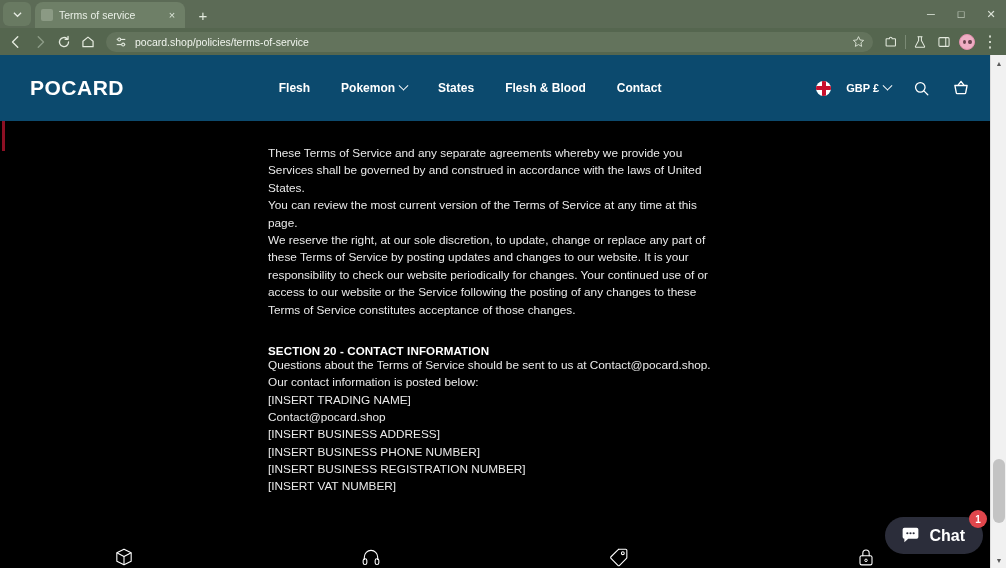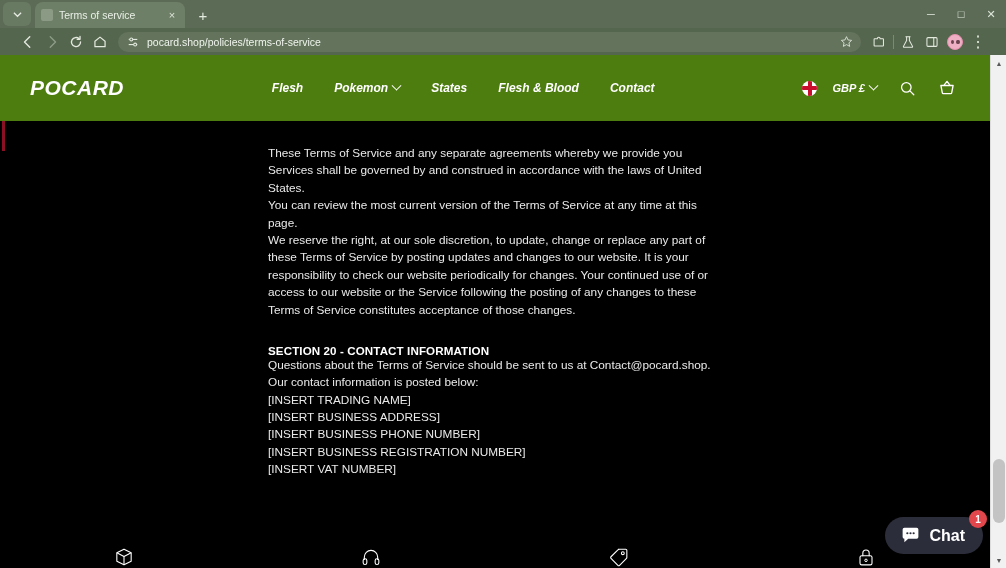--- a/index.html
+++ b/index.html
@@ -103,21 +103,21 @@
   }
 
   .toolbar {
     position: absolute;
     top: 28px; left: 0;
     width: 1006px;
     height: 27px;
     background: #55664f;
     display: flex;
     align-items: center;
-    padding: 0 16px;
+    padding: 0 4px;
   }
   .tb-icon {
     width: 24px; height: 22px;
     display: flex; align-items: center; justify-content: center;
     color: #e4eade;
     cursor: pointer;
     flex: 0 0 auto;
   }
   .tb-icon.disabled { color: #8d9c87; }
   .tb-icon svg { display:block; }
@@ -194,25 +194,24 @@
     width: 3px; height: 38px;
     background: #8c1024;
   }
 
   
   .site-header {
     position: absolute;
     top: 0; left: 0;
     width: 990px;
     height: 66px;
-    background: #4d7c0f;
-    display: flex;
-    align-items: center;
-    padding: 0 34px 0 30px;
-    font-style: italic;
+    background: #0c4a6e;
+    display: flex;
+    align-items: center;
+    padding: 0 20px 0 30px;
   }
   .logo {
     font-size: 21px;
     font-weight: 700;
     color: #fff;
     letter-spacing: 0.5px;
     cursor: pointer;
     flex: 0 0 auto;
   }
   .nav {
@@ -530,20 +529,21 @@
     <div class="article">
       <p class="para first">These Terms of Service and any separate agreements whereby we provide you Services shall be governed by and construed in accordance with the laws of United States.</p>
 
       <p class="para">You can review the most current version of the Terms of Service at any time at this page.</p>
       <p class="para">We reserve the right, at our sole discretion, to update, change or replace any part of these Terms of Service by posting updates and changes to our website. It is your responsibility to check our website periodically for changes. Your continued use of or access to our website or the Service following the posting of any changes to these Terms of Service constitutes acceptance of those changes.</p>
 
       <h2 class="sec-head">SECTION 20 - CONTACT INFORMATION</h2>
       <div class="line">Questions about the Terms of Service should be sent to us at Contact@pocard.shop.</div>
       <div class="line">Our contact information is posted below:</div>
       <div class="line">[INSERT TRADING NAME]</div>
+      <div class="line">Contact@pocard.shop</div>
       <div class="line">[INSERT BUSINESS ADDRESS]</div>
       <div class="line">[INSERT BUSINESS PHONE NUMBER]</div>
       <div class="line">[INSERT BUSINESS REGISTRATION NUMBER]</div>
       <div class="line">[INSERT VAT NUMBER]</div>
     </div>
 
     <div class="footer-strip">
       <div class="footer-cell">
         <svg width="20" height="20" viewBox="0 0 24 24">
           <path d="M12 2.6 L20.6 7 L20.6 17 L12 21.4 L3.4 17 L3.4 7 Z" stroke="#fff" stroke-width="1.3" fill="none" stroke-linejoin="round"></path>

